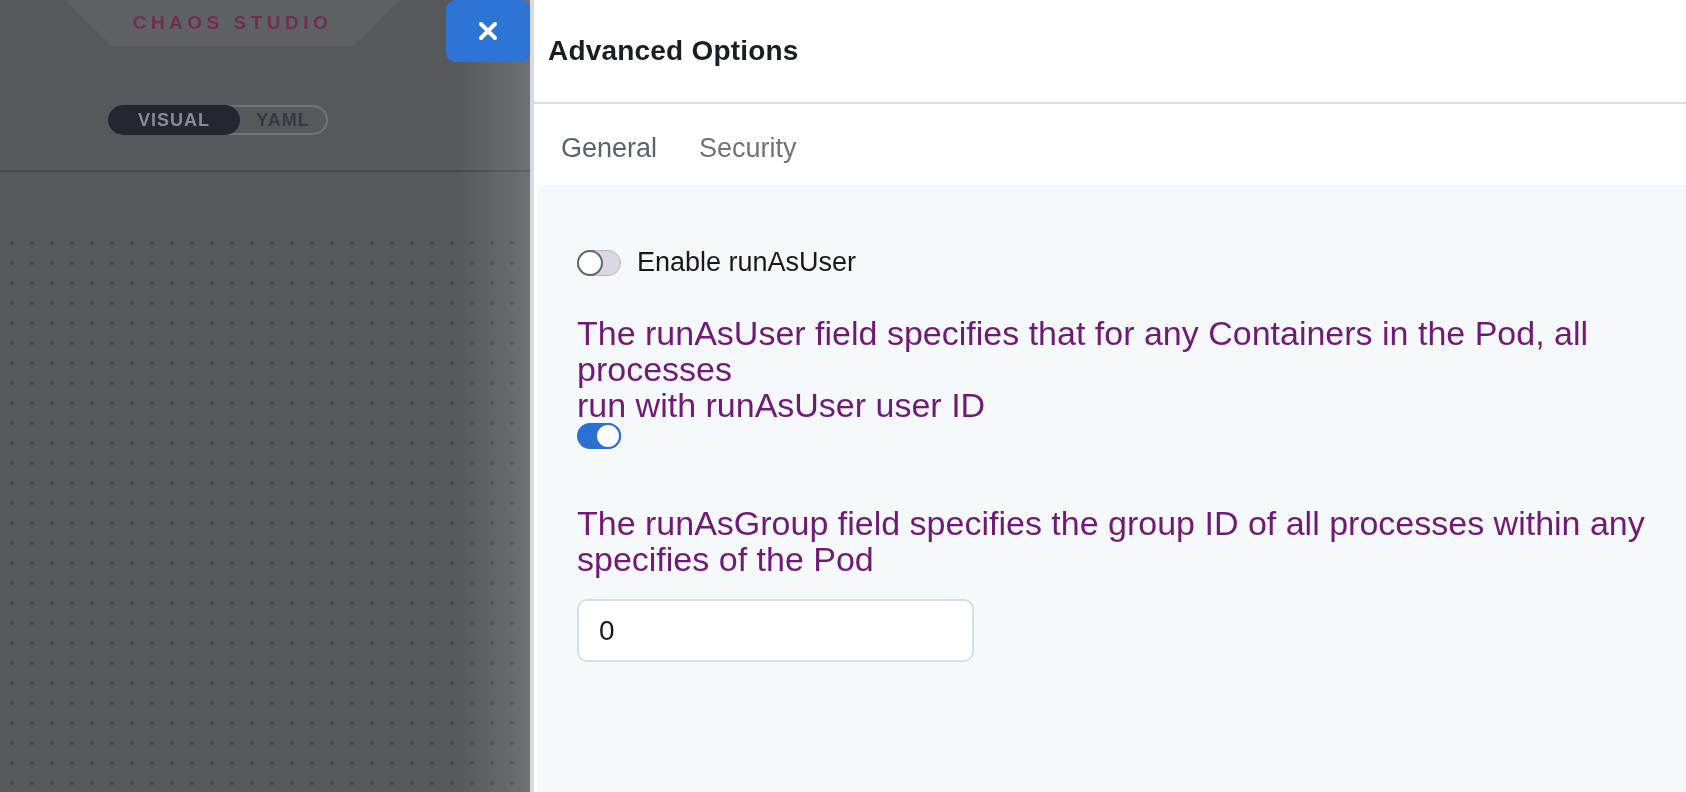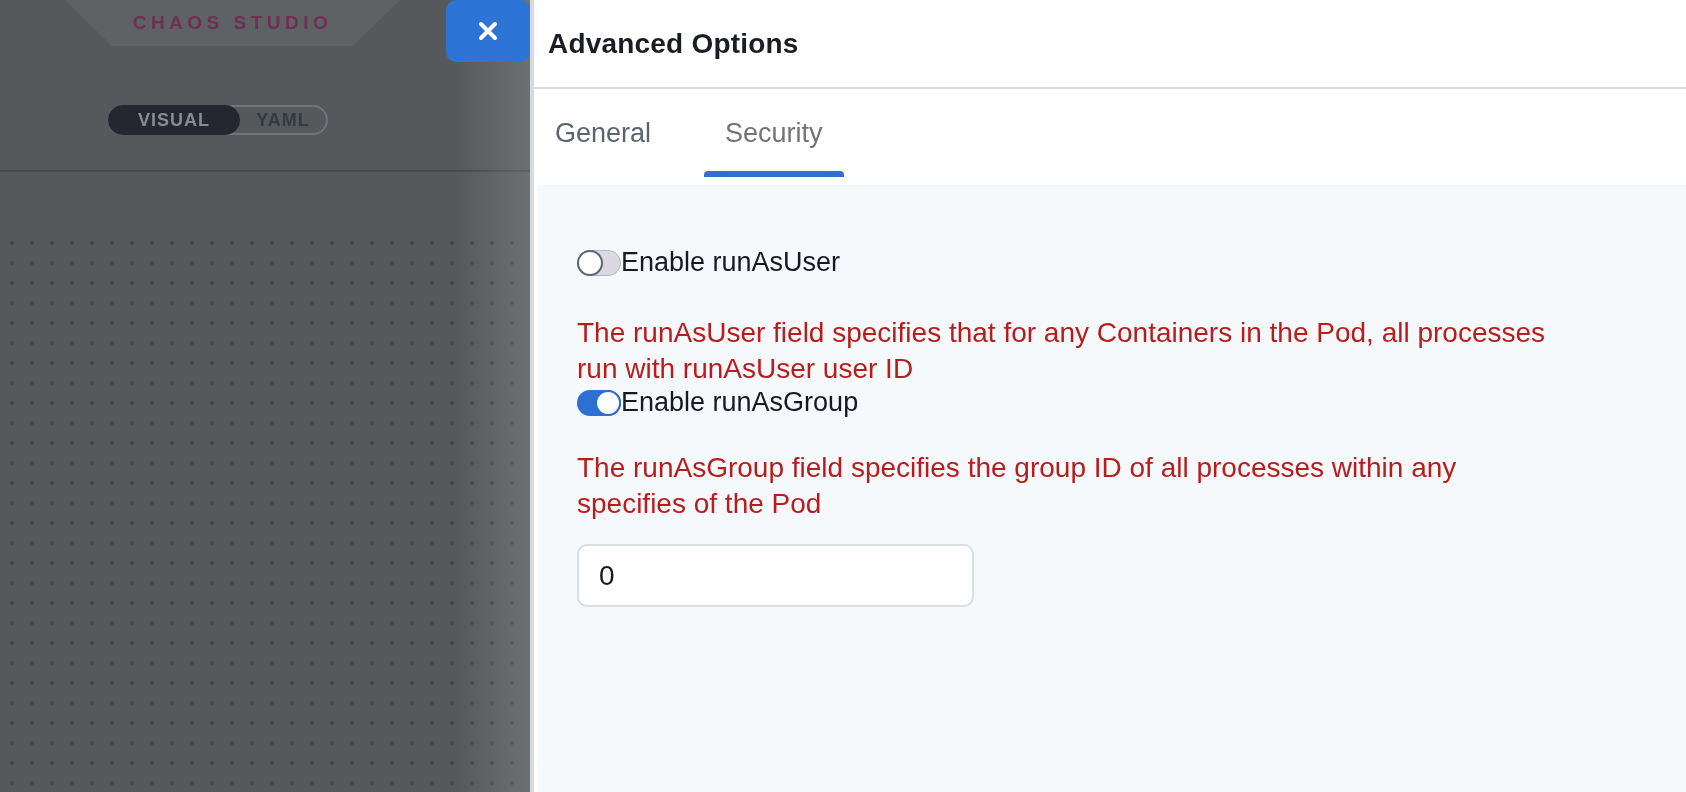--- a/index.html
+++ b/index.html
@@ -28,46 +28,46 @@
     width:132px; color:#868B94; }
   .seg-opt.unselected { flex:1; color:#343941; }
 
   
   .close-btn { position:absolute; left:446px; top:0; width:84px; height:62px; background:#2E74D6;
     border-radius:10px; display:flex; align-items:center; justify-content:center; cursor:pointer; }
 
   
   .drawer { position:absolute; left:530px; top:0; width:1156px; height:792px; background:#fff;
     border-left:4px solid #D6D9DE; }
-  .drawer-header { height:89px; border-bottom:2px solid #DADDE2; display:flex; align-items:center;
+  .drawer-header { height:104px; border-bottom:2px solid #DADDE2; display:flex; align-items:center;
     padding-left:14px; }
   .drawer-title { font-size:28px; font-weight:700; color:#1A1E24; letter-spacing:0.2px; }
 
-  .tabs { height:88px; display:flex; align-items:stretch; background:#fff;gap:32px; }
+  .tabs { height:88px; display:flex; align-items:stretch; padding-left:6px; background:#fff; }
   .tab { display:flex; align-items:center; padding:0 21px; font-size:27px; position:relative; cursor:pointer; }
   .tab.inactive { color:#5A6370; }
   .tab.active { color:#737373; }
   .tab-underline { position:absolute; left:0; right:0; bottom:0; height:6px; background:#2E6FD3;
     border-radius:4px 4px 0 0; }
 
   .drawer-content { position:absolute; top:185px; left:4px; right:0; bottom:0; background:#F5F9FC;
     padding:62px 40px 0 39px; }
 
-  .toggle-row { display:flex; align-items:center; }
+  .toggle-row { display:flex; align-items:center; gap:16px; }
   .toggle { width:44px; height:26px; border-radius:13px; position:relative; cursor:pointer; flex:0 0 auto; }
   .toggle.off { background:#DBD8E3; border:1px solid #B7B4C4; }
   .toggle .knob { position:absolute; width:26px; height:26px; border-radius:50%; background:#fff; }
   .toggle.off .knob { left:-1px; top:-1px; border:2px solid #5E6574; }
   .toggle.on { background:#2D6FD2; }
   .toggle.on .knob { right:0; top:0; border:2px solid #2D6FD2; }
   .toggle-label { font-size:27px; font-weight:500; color:#16191F; }
 
-  .desc { font-size:28px; line-height:36px; color:#b91c1c; }
+  .desc { font-size:34px; line-height:36px; color:#701a75; }
   .desc-1 { margin-top:37px; }
-  .desc-2 { margin-top:32px; }
+  .desc-2 { margin-top:56px; }
 
   .num-input { margin-top:22px; display:block; width:397px; height:63px; background:#fff;
     border:2px solid #D9DDE4; border-radius:10px; padding-left:20px;
     font-size:28px; color:#15181D; font-family:"Liberation Sans", sans-serif; outline:none; }
 </style>
 </head>
 <body>
 
 <div class="stage">
   <div class="brand-plate">
@@ -121,21 +121,20 @@
 
     <div class="desc desc-1">
       <div>The runAsUser field specifies that for any Containers in the Pod, all processes</div>
       <div>run with runAsUser user ID</div>
     </div>
 
     <div class="toggle-row">
       <div class="toggle on">
         <div class="knob"></div>
       </div>
-      <span class="toggle-label">Enable runAsGroup</span>
     </div>
 
     <div class="desc desc-2">
       <div>The runAsGroup field specifies the group ID of all processes within any</div>
       <div>specifies of the Pod</div>
     </div>
 
     <input class="num-input" type="text" value="0" style="">
 
   </div>

